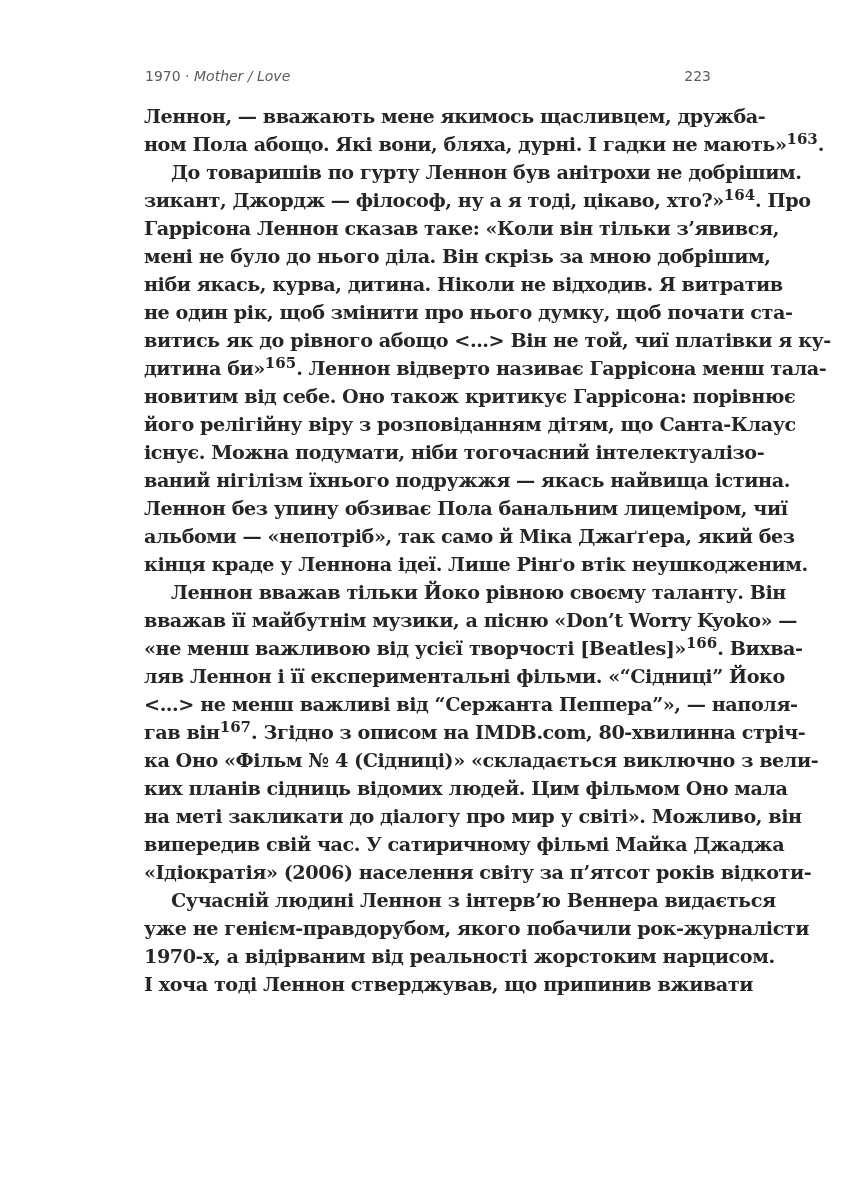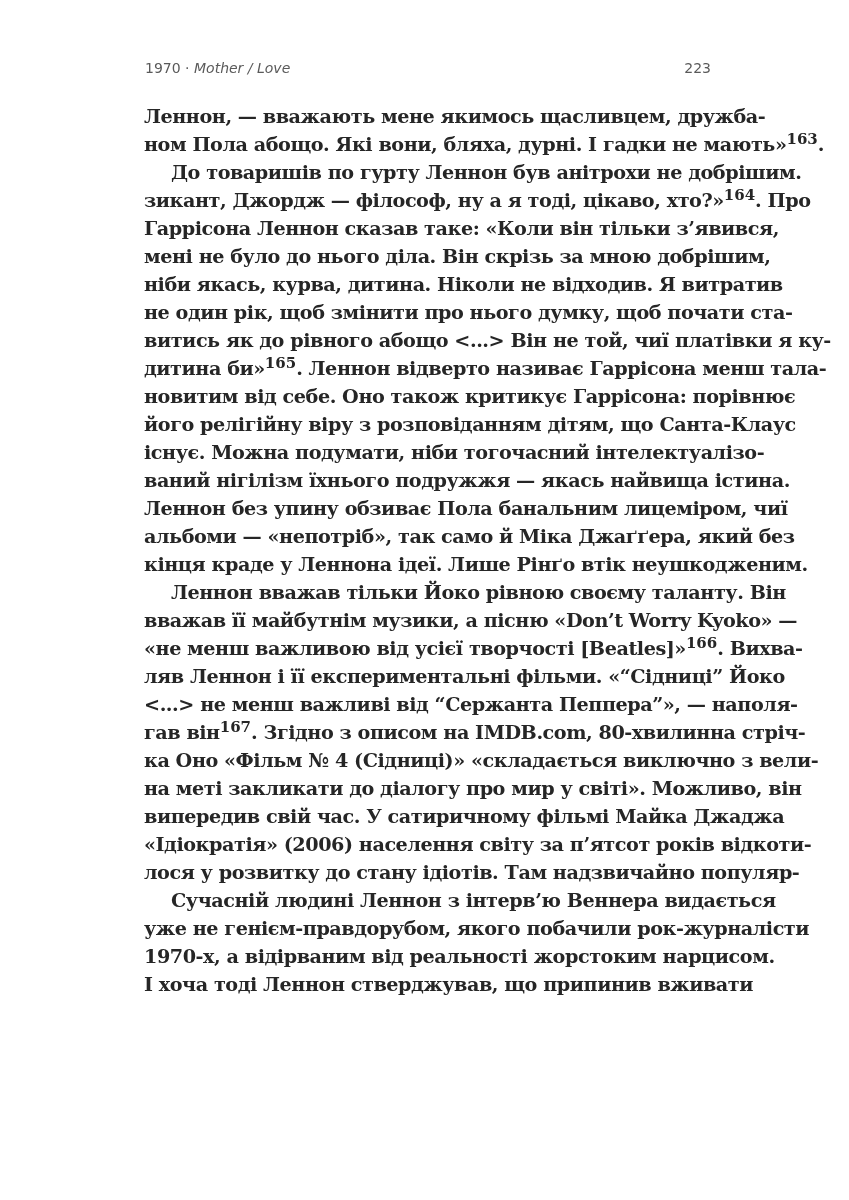--- a/index.html
+++ b/index.html
@@ -2,21 +2,21 @@
 <html><head>
 <meta charset="utf-8">
 <style>
   html, body { margin: 0; padding: 0; }
   body {
     width: 849px; height: 1200px; background: #ffffff; position: relative; overflow: hidden;
     color: #262626;
   }
   .page { position: absolute; left: 0; top: 0; width: 849px; height: 1200px; }
   .running-head {
-    position: absolute; left: 145px; top: 60px; width: 566px; height: 24px;
+    position: absolute; left: 145px; top: 68px; width: 566px; height: 24px;
     font-family: "DejaVu Sans", sans-serif; font-size: 14px; color: #5a5a5a;
   }
   .running-head .left { position: absolute; left: 0; top: 0; }
   .running-head .left .title { font-style: italic; }
   .running-head .right { position: absolute; right: 0; top: 0; }
   .body-text {
     position: absolute; left: 144px; top: 103px; width: 573px;
     font-family: "DejaVu Serif", serif; font-size: 19.2px; letter-spacing: -0.45px;
     color: #262626;
   }
@@ -57,22 +57,22 @@
       <span class="line"><span>Леннон без упину обзиває Пола банальним лицеміром, чиї</span></span>
       <span class="line"><span>альбоми — «непотріб», так само й Міка Джаґґера, який без</span></span>
       <span class="line last"><span>кінця краде у Леннона ідеї. Лише Рінґо втік неушкодженим.</span></span>
       <span class="line indent"><span>Леннон вважав тільки Йоко рівною своєму таланту. Він</span></span>
       <span class="line"><span>вважав її майбутнім музики, а пісню «Don’t Worry Kyoko» —</span></span>
       <span class="line"><span>«не менш важливою від усієї творчості [Beatles]»</span><sup>166</sup><span>. Вихва-</span></span>
       <span class="line"><span>ляв Леннон і її експериментальні фільми. «“Сідниці” Йоко</span></span>
       <span class="line"><span>&lt;...&gt; не менш важливі від “Сержанта Пеппера”», — наполя-</span></span>
       <span class="line"><span>гав він</span><sup>167</sup><span>. Згідно з описом на IMDB.com, 80-хвилинна стріч-</span></span>
       <span class="line"><span>ка Оно «Фільм № 4 (Сідниці)» «складається виключно з вели-</span></span>
+      <span class="line"><span>ких планів сідниць відомих людей. Цим фільмом Оно мала</span></span>
       <span class="line"><span>на меті закликати до діалогу про мир у світі». Можливо, він</span></span>
       <span class="line"><span>випередив свій час. У сатиричному фільмі Майка Джаджа</span></span>
       <span class="line"><span>«Ідіократія» (2006) населення світу за п’ятсот років відкоти-</span></span>
-      <span class="line"><span>лося у розвитку до стану ідіотів. Там надзвичайно популяр-</span></span>
       <span class="line indent"><span>Сучасній людині Леннон з інтерв’ю Веннера видається</span></span>
       <span class="line"><span>уже не генієм-правдорубом, якого побачили рок-журналісти</span></span>
       <span class="line"><span>1970-х, а відірваним від реальності жорстоким нарцисом.</span></span>
       <span class="line"><span>І хоча тоді Леннон стверджував, що припинив вживати</span></span>
     </div>
 </div>
 
 </body></html>

